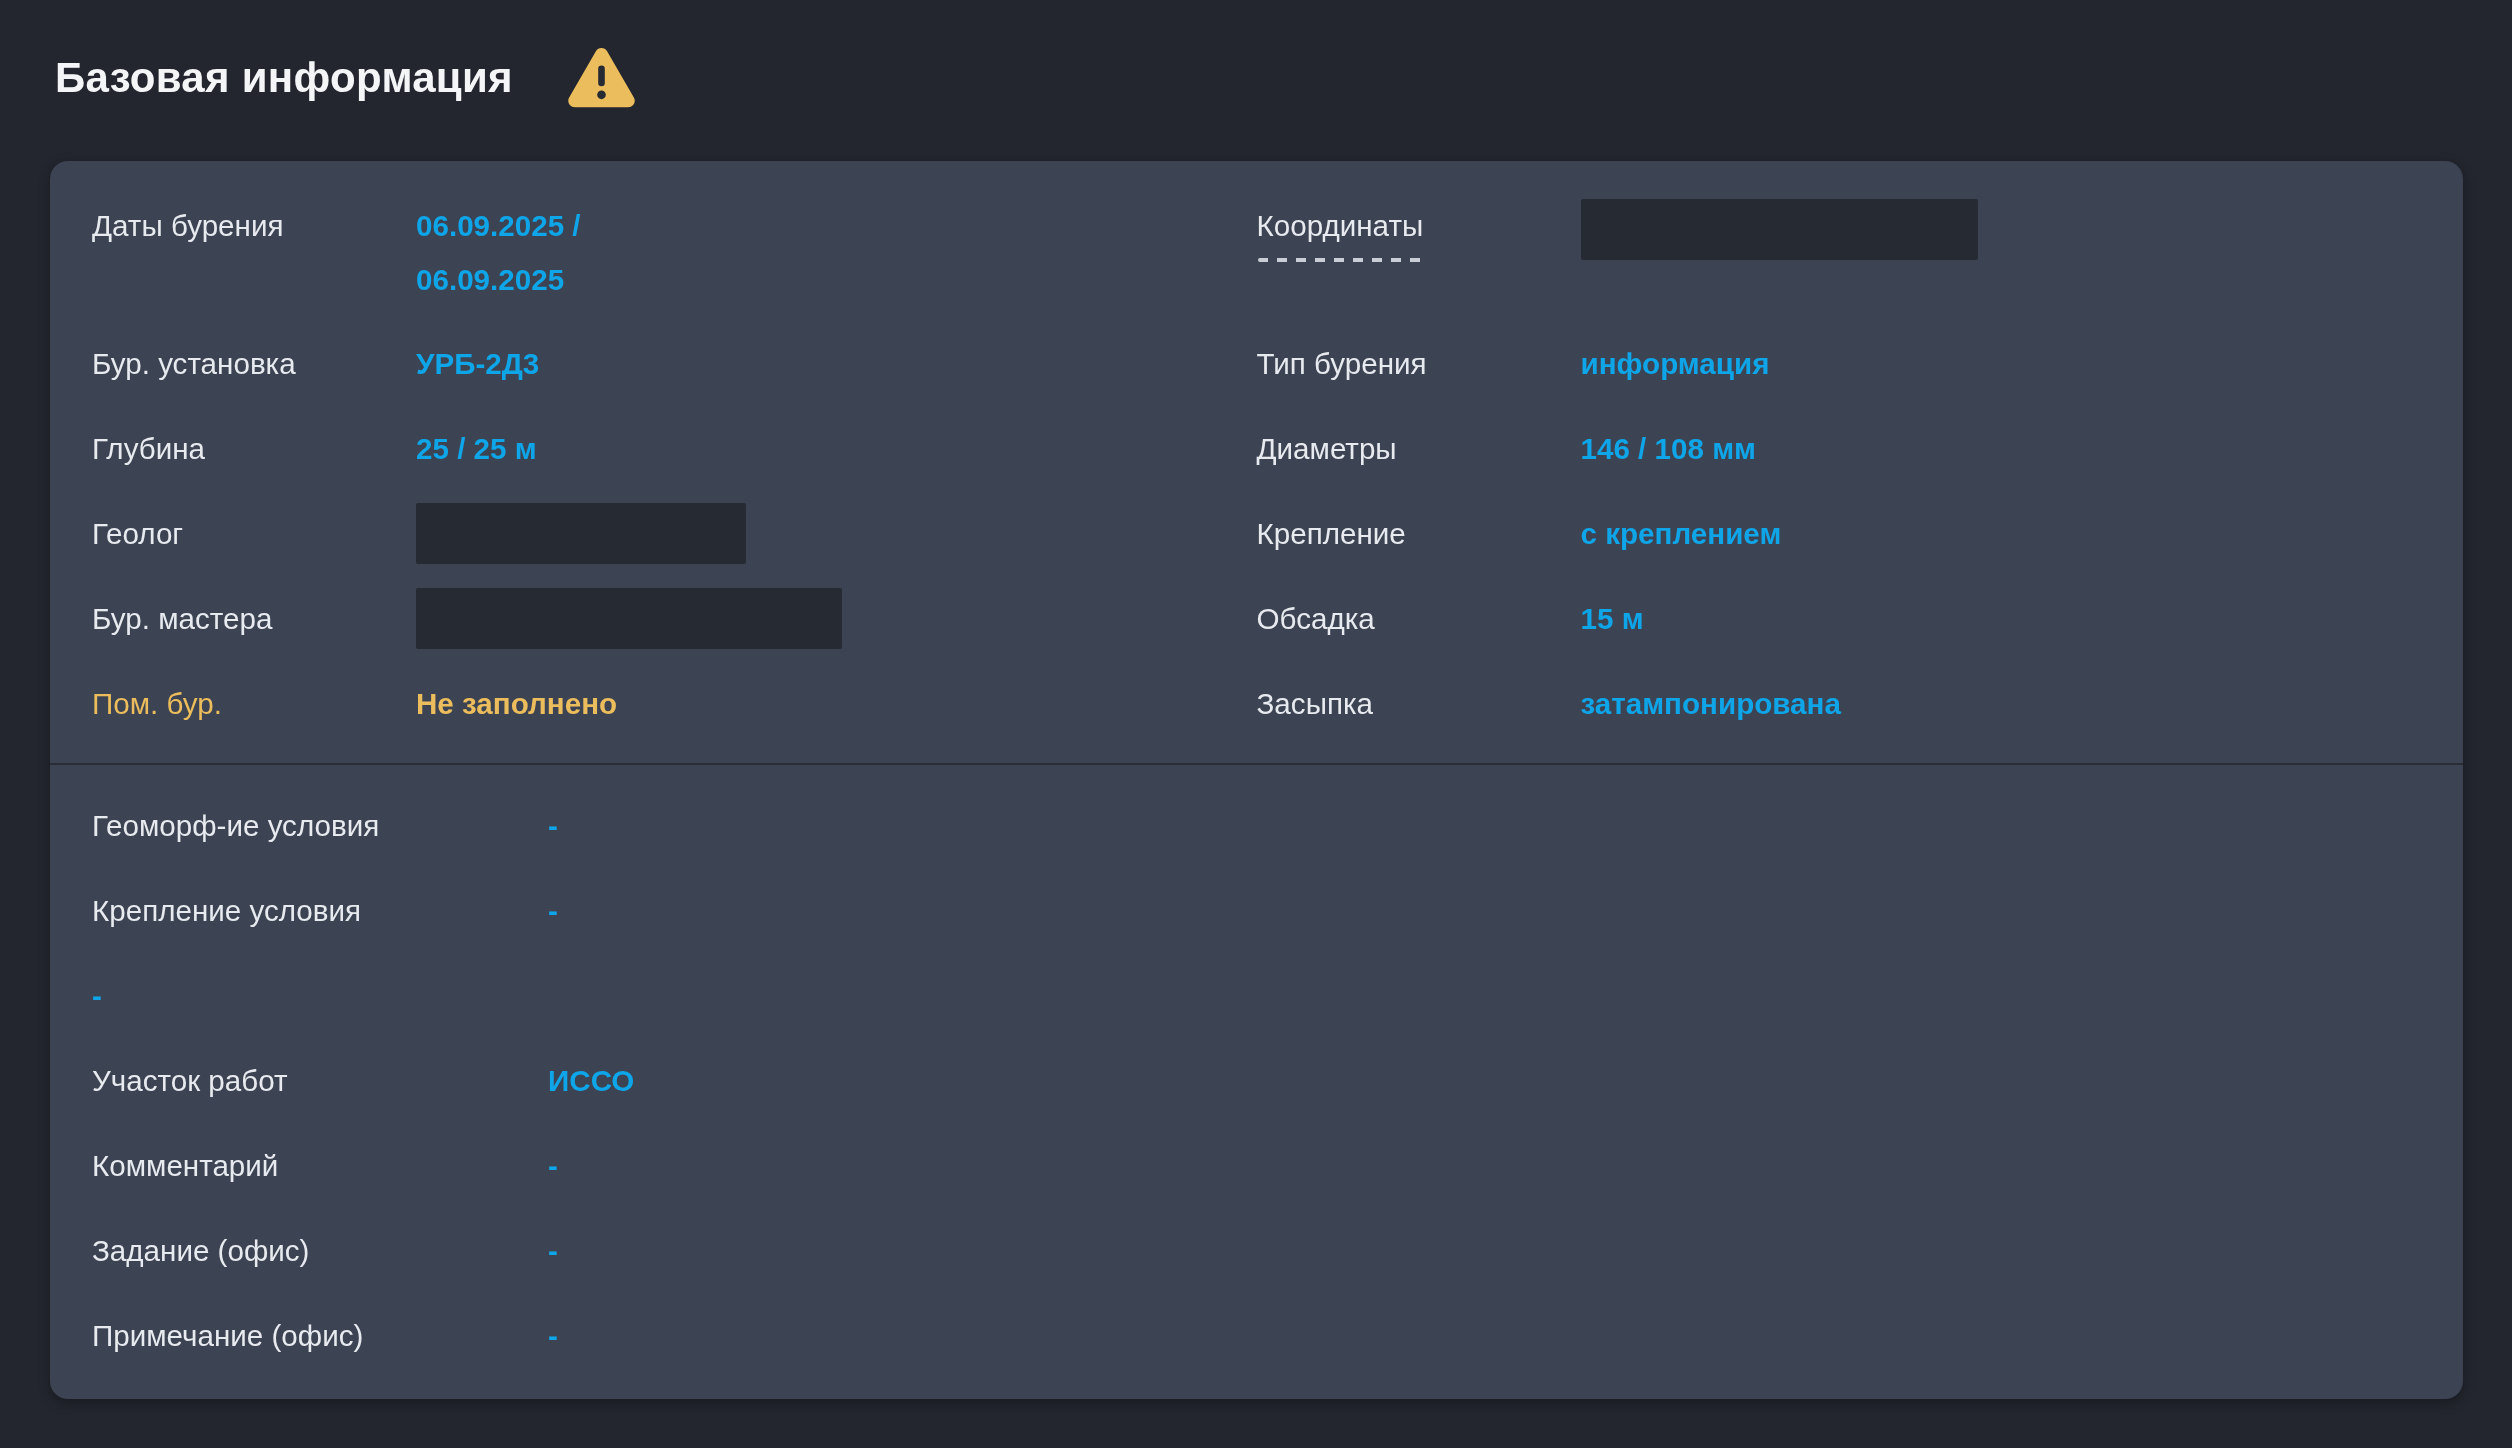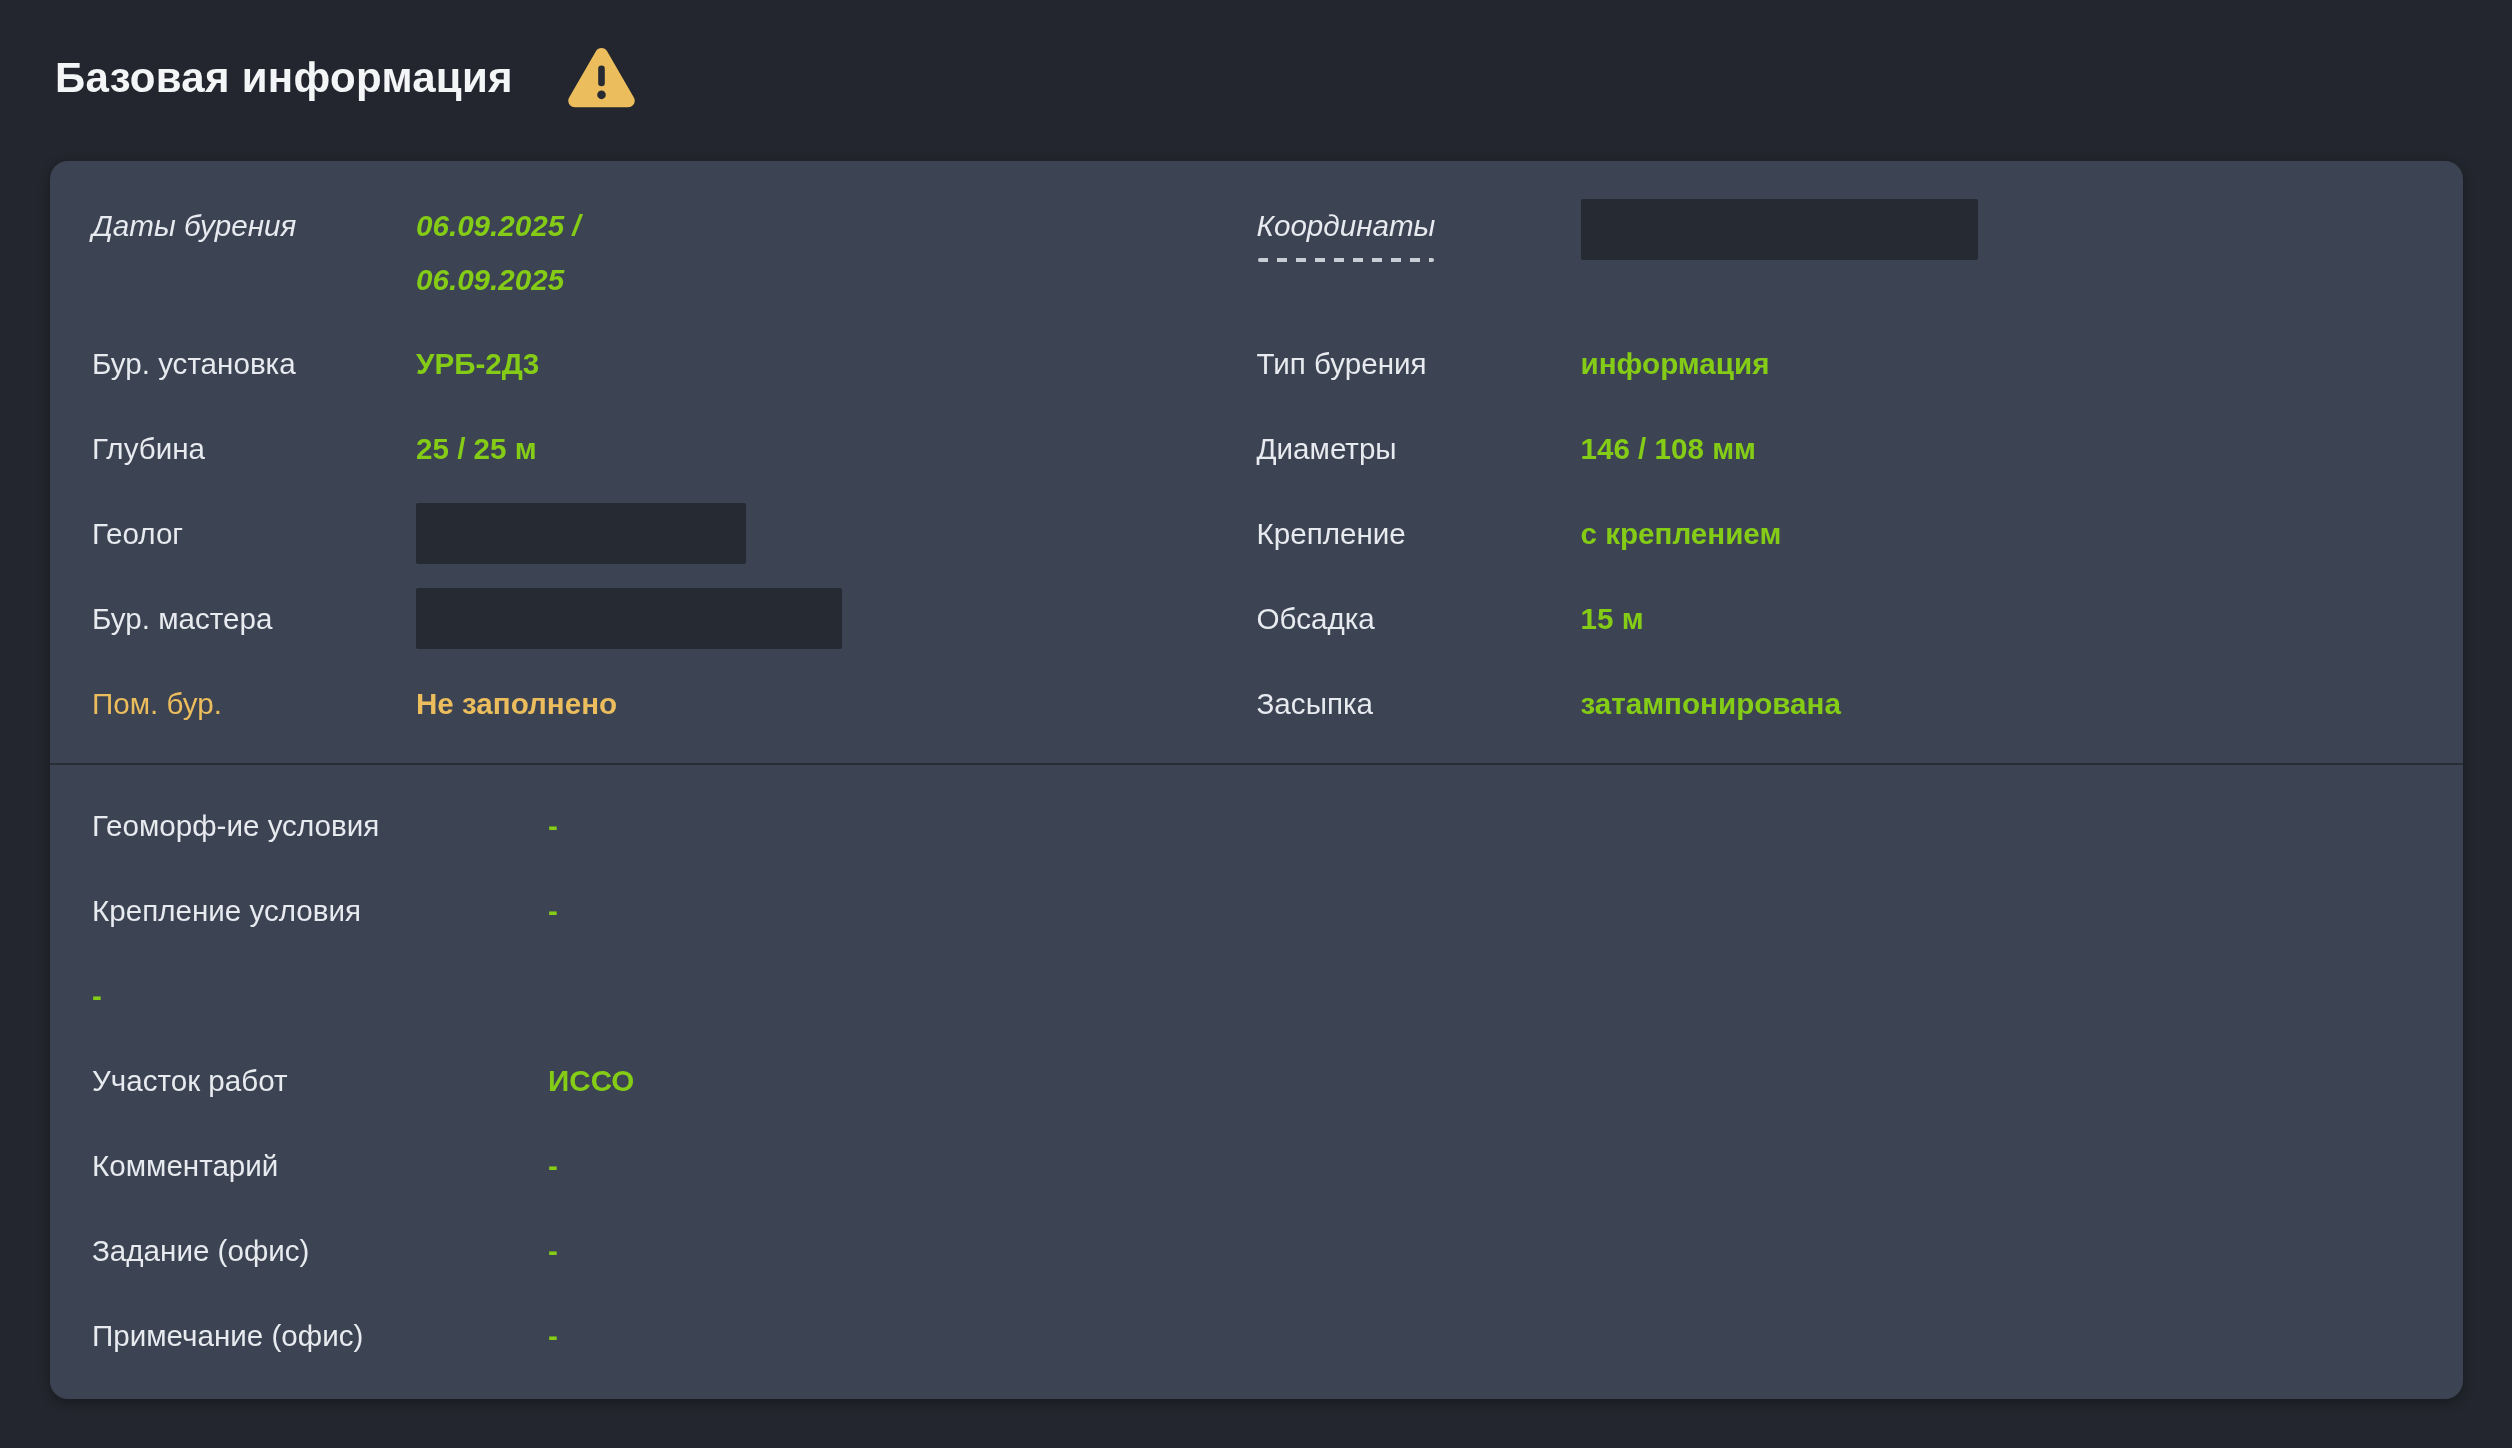--- a/index.html
+++ b/index.html
@@ -54,24 +54,24 @@
   .bottom-section { padding: 18px 42px 15.4px 42px; }
   .bottom-section .label { flex: 0 0 456px; }
 
   .label {
     flex: 0 0 324px;
     font-size: 29.6px; font-weight: 400;
     color: #E7EAEF;
     line-height: 39px;
     white-space: nowrap;
   }
-  .row.tall .label, .row.tall .value { line-height: 54px; font-style: italic; }
+  .row.tall .label, .row.tall .value { line-height: 54px; }
   .value {
     font-size: 29.6px; font-weight: 700;
-    color: #84cc16;
+    color: #0ea5e9;
     line-height: 39px;
     white-space: nowrap;
   }
   .value.wrap { max-width: 218px; white-space: normal; }
   .warning-text { color: #ECBD5C; }
 
   .label-text { display: inline-block; }
   .dotted { position: relative; padding-bottom: 9px; }
   .dotted::after {
     content: "";

